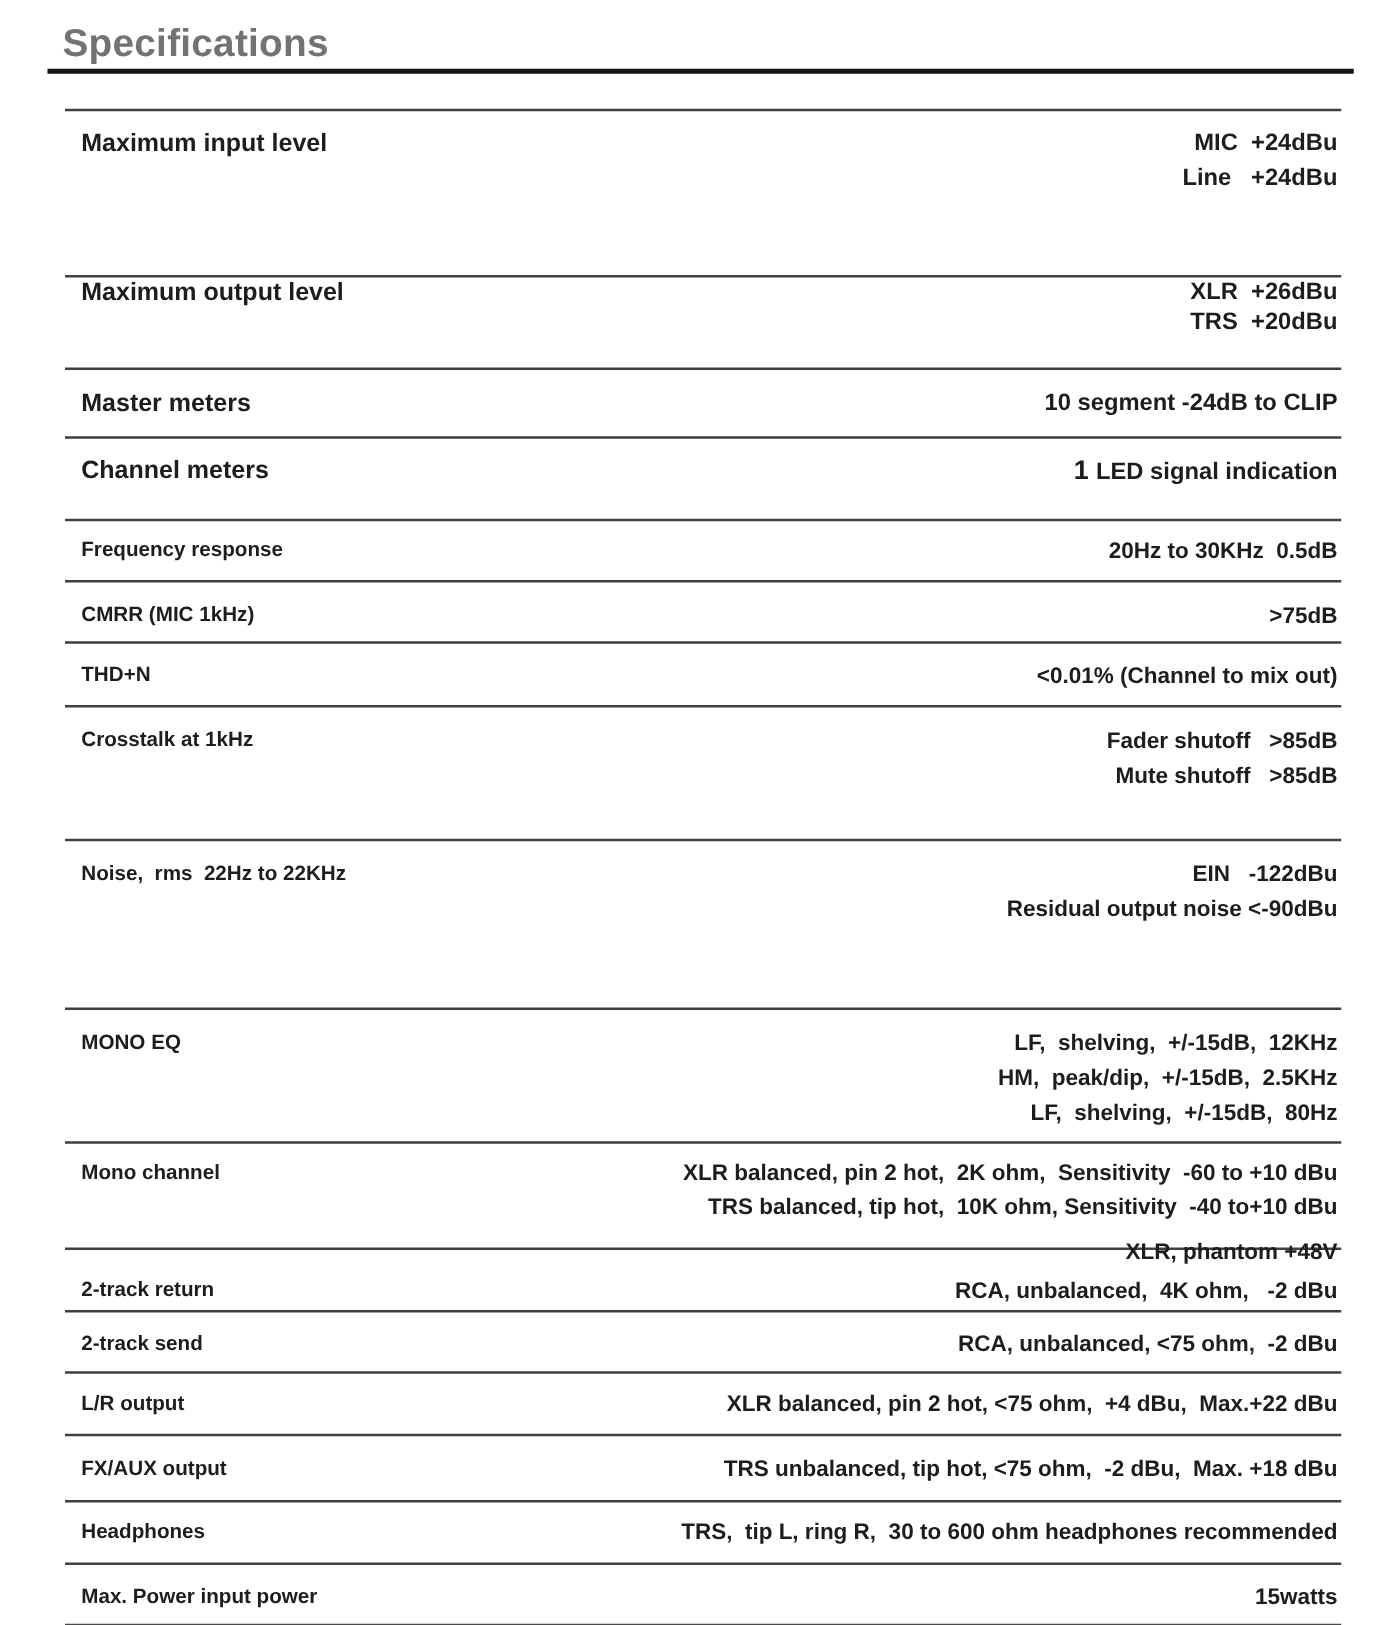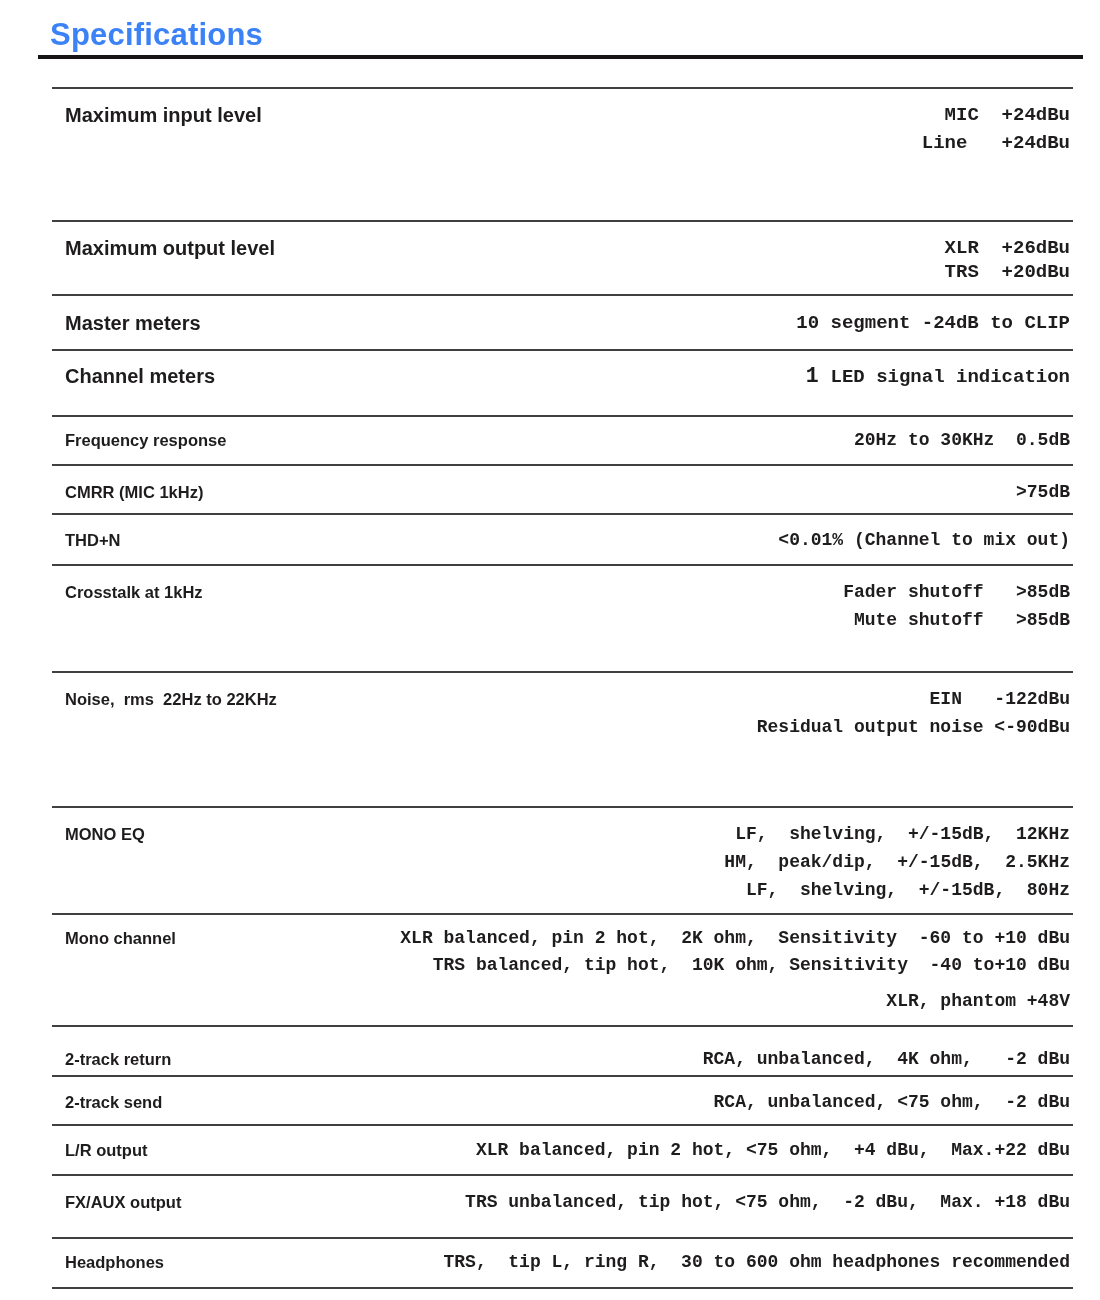--- a/index.html
+++ b/index.html
@@ -9,21 +9,21 @@
     color:#1e1c1c;
     -webkit-font-smoothing:antialiased;
   }
   .page-title{
     margin:0;
     padding:18px 0 0 50px;
     font-size:31px;
     line-height:33px;
     font-weight:bold;
     letter-spacing:0.2px;
-    color:#3b82f6;
+    color:#737373;
   }
   .title-rule{
     margin:4px 17px 0 38px;
     height:4px;
     background:#161414;
   }
   .spec-table{
     margin:28px 27px 0 52px; 
     width:1021px;
   }
@@ -38,46 +38,45 @@
     flex:0 0 auto;
     padding-left:13px;
     font-weight:bold;
     white-space:pre;
   }
   .values{
     flex:1 1 auto;
     text-align:right;
     font-weight:bold;
     padding-right:3px;
-    font-family:Liberation Mono, monospace;
   }
   .values .v{white-space:pre;}
   
   .lg .label{font-size:20px;}
   .lg .values{font-size:19px;}
   .sm .label{font-size:16.5px;}
   .sm .values{font-size:18px;}
   .big-digit{font-size:21.5px;letter-spacing:0.5px;}
   
   .r0 {height:133px;padding-top:12px;} .r0 .label,.r0 .v{line-height:28px;}
-  .r1 {height:74px; padding-top:14px;justify-content:flex-end;} .r1 .label,.r1 .v{line-height:24px;}
+  .r1 {height:74px; justify-content:flex-end;} .r1 .label,.r1 .v{line-height:24px;}
   .r2 {height:55px; padding-top:13px;} .r2 .label,.r2 .v{line-height:28px;}
   .r3 {height:66px; padding-top:11px;} .r3 .label,.r3 .v{line-height:28px;}
   .r4 {height:49px; padding-top:9px;}  .r4 .label,.r4 .v{line-height:28px;}
   .r5 {height:49px; padding-top:12px;gap:45px;} .r5 .label,.r5 .v{line-height:28px;}
   .r6 {height:51px; padding-top:11px;} .r6 .label,.r6 .v{line-height:28px;}
   .r7 {height:107px;padding-top:12px;} .r7 .label,.r7 .v{line-height:28px;}
   .r8 {height:135px;padding-top:12px;} .r8 .label,.r8 .v{line-height:28px;}
   .r9 {height:107px;padding-top:12px;} .r9 .label,.r9 .v{line-height:28px;}
-  .r10{height:112px;padding-top:10px;} .r10 .label,.r10 .v{line-height:27px;}
+  .r10{height:85px;padding-top:10px;} .r10 .label,.r10 .v{line-height:27px;}
   .r10 .v.gap{margin-top:9px;}
   .r11{height:50px; padding-top:18px;} .r11 .label,.r11 .v{line-height:28px;}
   .r12{height:49px; padding-top:11px;} .r12 .label,.r12 .v{line-height:28px;}
   .r13{height:50px; padding-top:10px;} .r13 .label,.r13 .v{line-height:28px;}
-  .r14{height:63px; padding-top:12px;} .r14 .label,.r14 .v{line-height:28px;}
+  .r14{height:53px; padding-top:12px;} .r14 .label,.r14 .v{line-height:28px;}
   .r15{height:50px; padding-top:9px;}  .r15 .label,.r15 .v{line-height:28px;}
   .r16{height:51px; padding-top:11px;} .r16 .label,.r16 .v{line-height:28px;}
 </style>
 </head>
 <body>
 
 <h1 class="page-title">Specifications</h1>
 <div class="title-rule"></div>
 
 <div class="spec-table">

